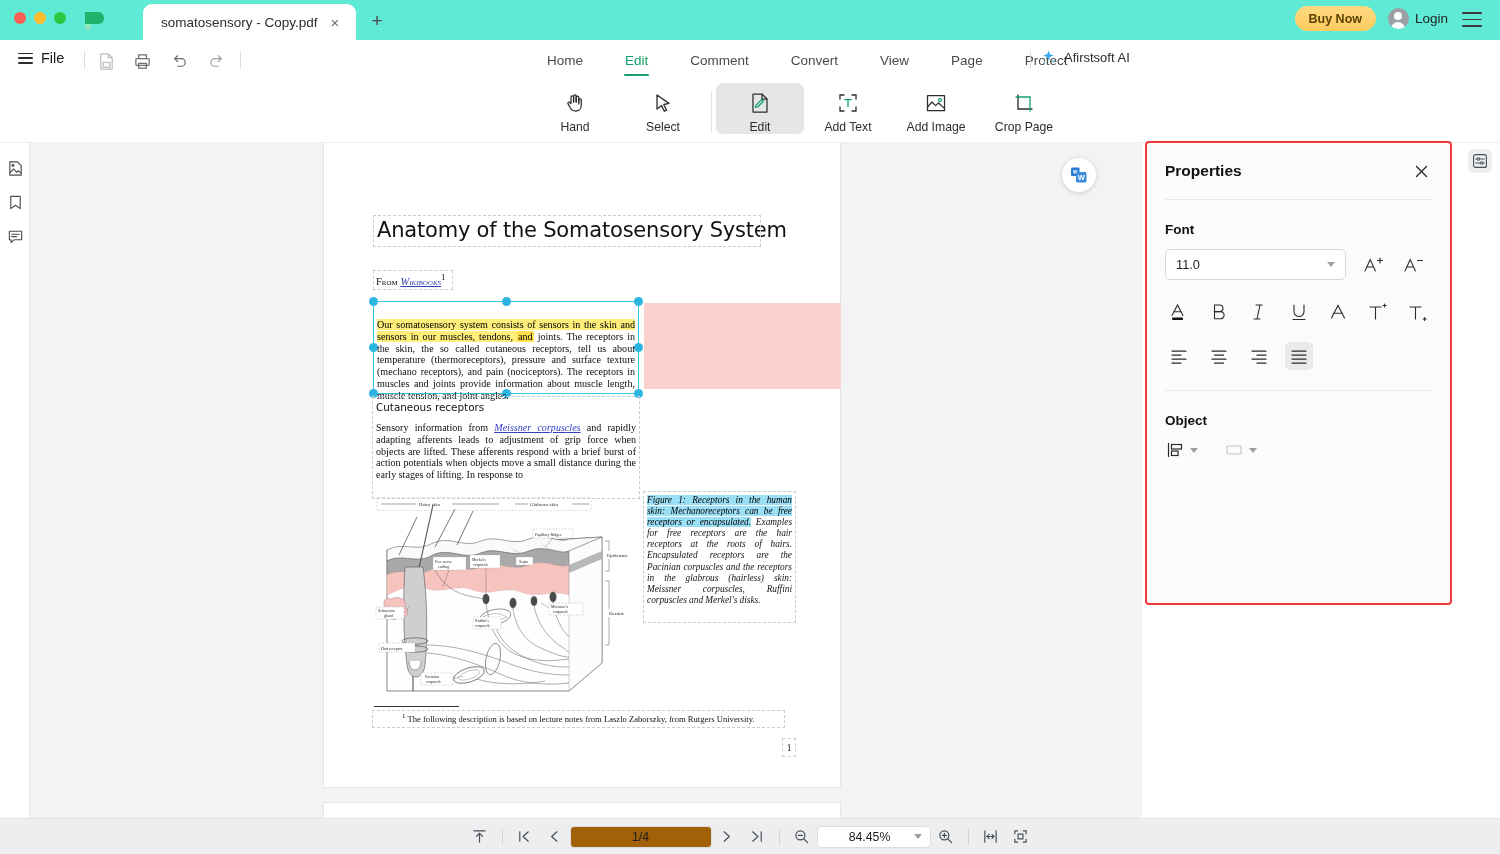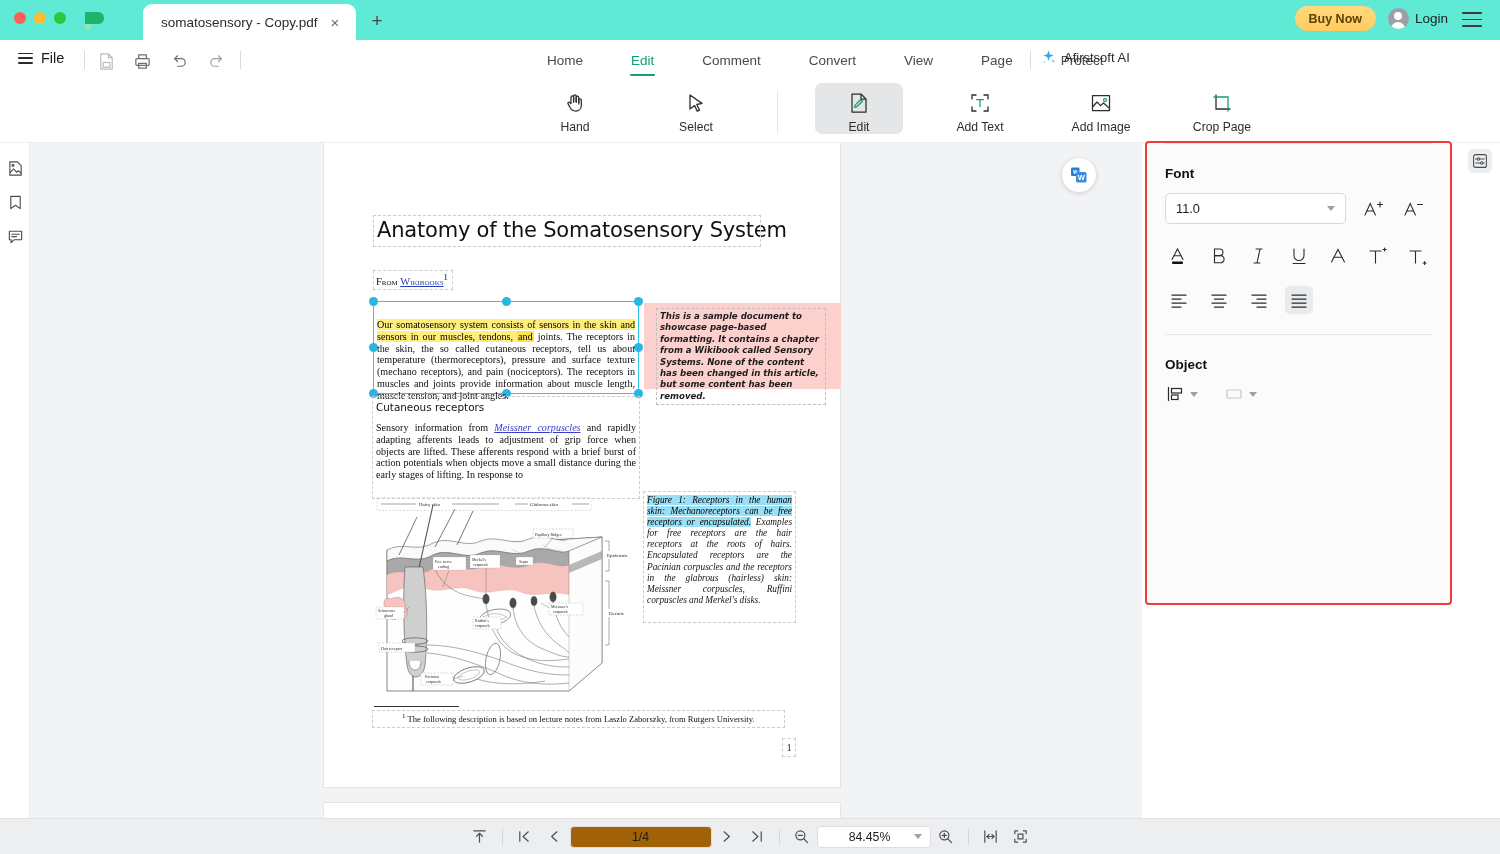--- a/index.html
+++ b/index.html
@@ -50,35 +50,35 @@
 
   
   .menubar { position:absolute; left:0; top:40px; width:1500px; height:41px; background:#fff; }
   .filebtn { position:absolute; left:18px; top:10px; display:flex; align-items:center; gap:8px; }
   .hamb-sm { width:15px; height:11px; }
   .hamb-sm i { display:block; height:1.5px; background:#2c2c2c; margin-bottom:3.3px; border-radius:1px; }
   .file-lbl { font-size:14.5px; color:#1b1b1b; }
   .vdiv { position:absolute; width:1px; height:18px; background:#dcdcdc; top:11px; }
   .qicon { position:absolute; top:8px; width:26px; height:26px; display:flex; align-items:center; justify-content:center; }
 
-  .tabs { position:absolute; left:530px; top:0; height:41px; display:flex; gap:14px; align-items:center; }
+  .tabs { position:absolute; left:530px; top:0; height:41px; display:flex; gap:8px; align-items:center; }
   .rtab { position:relative; height:41px; display:flex; align-items:center; padding:0 17px;
           font-size:13.5px; color:#4a4a4a; }
   .rtab.active { color:#16a06a; font-weight:500; }
   .rtab.active:after { content:""; position:absolute; left:16px; right:16px; bottom:5px; height:2.2px; background:#16a06a; border-radius:2px; }
 
   .aiblock { position:absolute; left:1040px; top:9px; display:flex; align-items:center; gap:7px; }
   .ai-lbl { font-size:13px; color:#2b2b2b; }
   .searchbtn { position:absolute; left:1152px; top:50px; width:20px; height:20px; }
   .cloudbtn { position:absolute; right:44px; top:50px; width:20px; height:20px; }
   .collapsebtn { position:absolute; right:14px; top:50px; width:20px; height:20px; }
 
   
   .toolrow { position:absolute; left:0; top:81px; width:1500px; height:62px; background:#fff; border-bottom:1px solid #eceef0; }
-  .tools { position:absolute; left:531px; top:2px; display:flex; align-items:flex-start;gap:33px; }
+  .tools { position:absolute; left:531px; top:2px; display:flex; align-items:flex-start; }
   .tool { width:88px; display:flex; flex-direction:column; align-items:center; gap:2px; padding-top:5px;
           border-radius:7px; }
   .tool.sel { background:#e4e6e8; }
   .tool-ic { height:30px; display:flex; align-items:center; justify-content:center; }
   .tool-lbl { font-size:12.2px; color:#2d2d2d; }
   .tooldiv { width:1px; height:42px; background:#e2e4e6; margin:8px 4px 0 4px; }
 
   
   .leftrail { position:absolute; left:0; top:143px; width:30px; bottom:0; background:#fff; border-right:1px solid #e6e8ea; }
   .rail-ic { width:30px; height:34px; display:flex; align-items:center; justify-content:center; }
@@ -104,21 +104,21 @@
   .doc-title {
     left:50px; top:73px; width:386px; height:30px;
     font-family:"DejaVu Sans", sans-serif; font-size:21px; color:#111;
     letter-spacing:-.2px; padding:2px 3px; white-space:nowrap;
   }
   .doc-from {
     left:50px; top:128px; width:78px; height:18px;
     font-family:"Liberation Serif", serif; font-size:10.5px; color:#111; padding:1px 2px;
     white-space:nowrap;
   }
-  .doc-from a { color:#2b3fb5; text-decoration:underline; font-variant:small-caps; }
+  .doc-from a { color:#2b3fb5; text-decoration:underline; font-variant:small-caps;font-style:italic; }
   .sc { font-variant:small-caps; }
 
   .sel-box {
     position:absolute; left:49px; top:158px; width:266px; height:93px;
     border:1.4px solid #2ec4e6; background:transparent;
   }
   .handle { position:absolute; width:9px; height:9px; border-radius:50%; background:#2ab6e0; }
 
   .para1 {
     position:absolute; left:51px; top:160px; width:262px;
@@ -460,21 +460,20 @@
         <span class="handle" style="left:-5px;top:41px"></span>
         <span class="handle" style="right:-5px;top:41px"></span>
         <span class="handle" style="left:-5px;bottom:-5px"></span>
         <span class="handle" style="left:128px;bottom:-5px"></span>
         <span class="handle" style="right:-5px;bottom:-5px"></span>
       </div>
 
       <div class="para1"><mark class="hl">Our somatosensory system consists of sensors in the skin and sensors in our muscles, tendons, </mark><mark class="hl2">and</mark><span> joints. The receptors in the skin, the so called cutaneous receptors, tell us about temperature (thermoreceptors), pressure and surface texture (mechano receptors), and pain (nociceptors). The receptors in muscles and joints provide information about muscle length, muscle tension, and joint angles.</span></div>
 
       <div class="pinkbox"></div>
-      <div class="pinktext">This is a sample document to showcase page-based formatting. It contains a chapter from a Wikibook called Sensory Systems. None of the content has been changed in this article, but some content has been removed.</div>
 
       <div class="cutbox"></div>
       <div class="cut-h">Cutaneous receptors</div>
       <div class="cut-p"><span>Sensory information from </span><a>Meissner corpuscles</a><span> and rapidly adapting afferents leads to adjustment of grip force when objects are lifted. These afferents respond with a brief burst of action potentials when objects move a small distance during the early stages of lifting. In response to</span></div>
 
       <div class="figwrap">
         <svg width="266" height="208" viewBox="0 0 266 208">
           <g font-family="Liberation Serif, serif" font-size="5" fill="#2a2a2a">
 
             <line x1="8" y1="9" x2="126" y2="9" stroke="#444" stroke-width=".5"></line>
@@ -606,20 +605,28 @@
     <svg width="20" height="20" viewBox="0 0 20 20">
       <rect x="2" y="2.5" width="8.5" height="8.5" rx="1.3" fill="#2b7cd3"></rect>
       <path d="M4.4 5.2l.9 3.4.9-3.4M6.2 5.2l.9 3.4.9-3.4" stroke="#fff" stroke-width=".8" fill="none"></path>
       <rect x="7" y="7" width="10.5" height="10.5" rx="1.6" fill="#3d8ce0"></rect>
       <text x="12.2" y="15" font-family="Liberation Sans, sans-serif" font-size="7.5" font-weight="bold" fill="#fff" text-anchor="middle">W</text>
     </svg>
   </div>
 
   <div class="propwrap">
     <div class="prop-inner">
+      <div class="prop-head">
+        <span class="prop-title">Properties</span>
+        <span class="prop-x">
+          <svg width="15" height="15" viewBox="0 0 15 15" stroke="#2b2b2b" stroke-width="1.4" stroke-linecap="round">
+            <path d="M2.5 2.5l10 10M12.5 2.5l-10 10"></path>
+          </svg>
+        </span>
+      </div>
       <div class="prop-rule"></div>
 
       <div class="sect-h">Font</div>
 
 
       <div class="sizerow">
         <div class="combo size">
           <span class="cv">11.0</span>
           <span class="caret"></span>
         </div>

